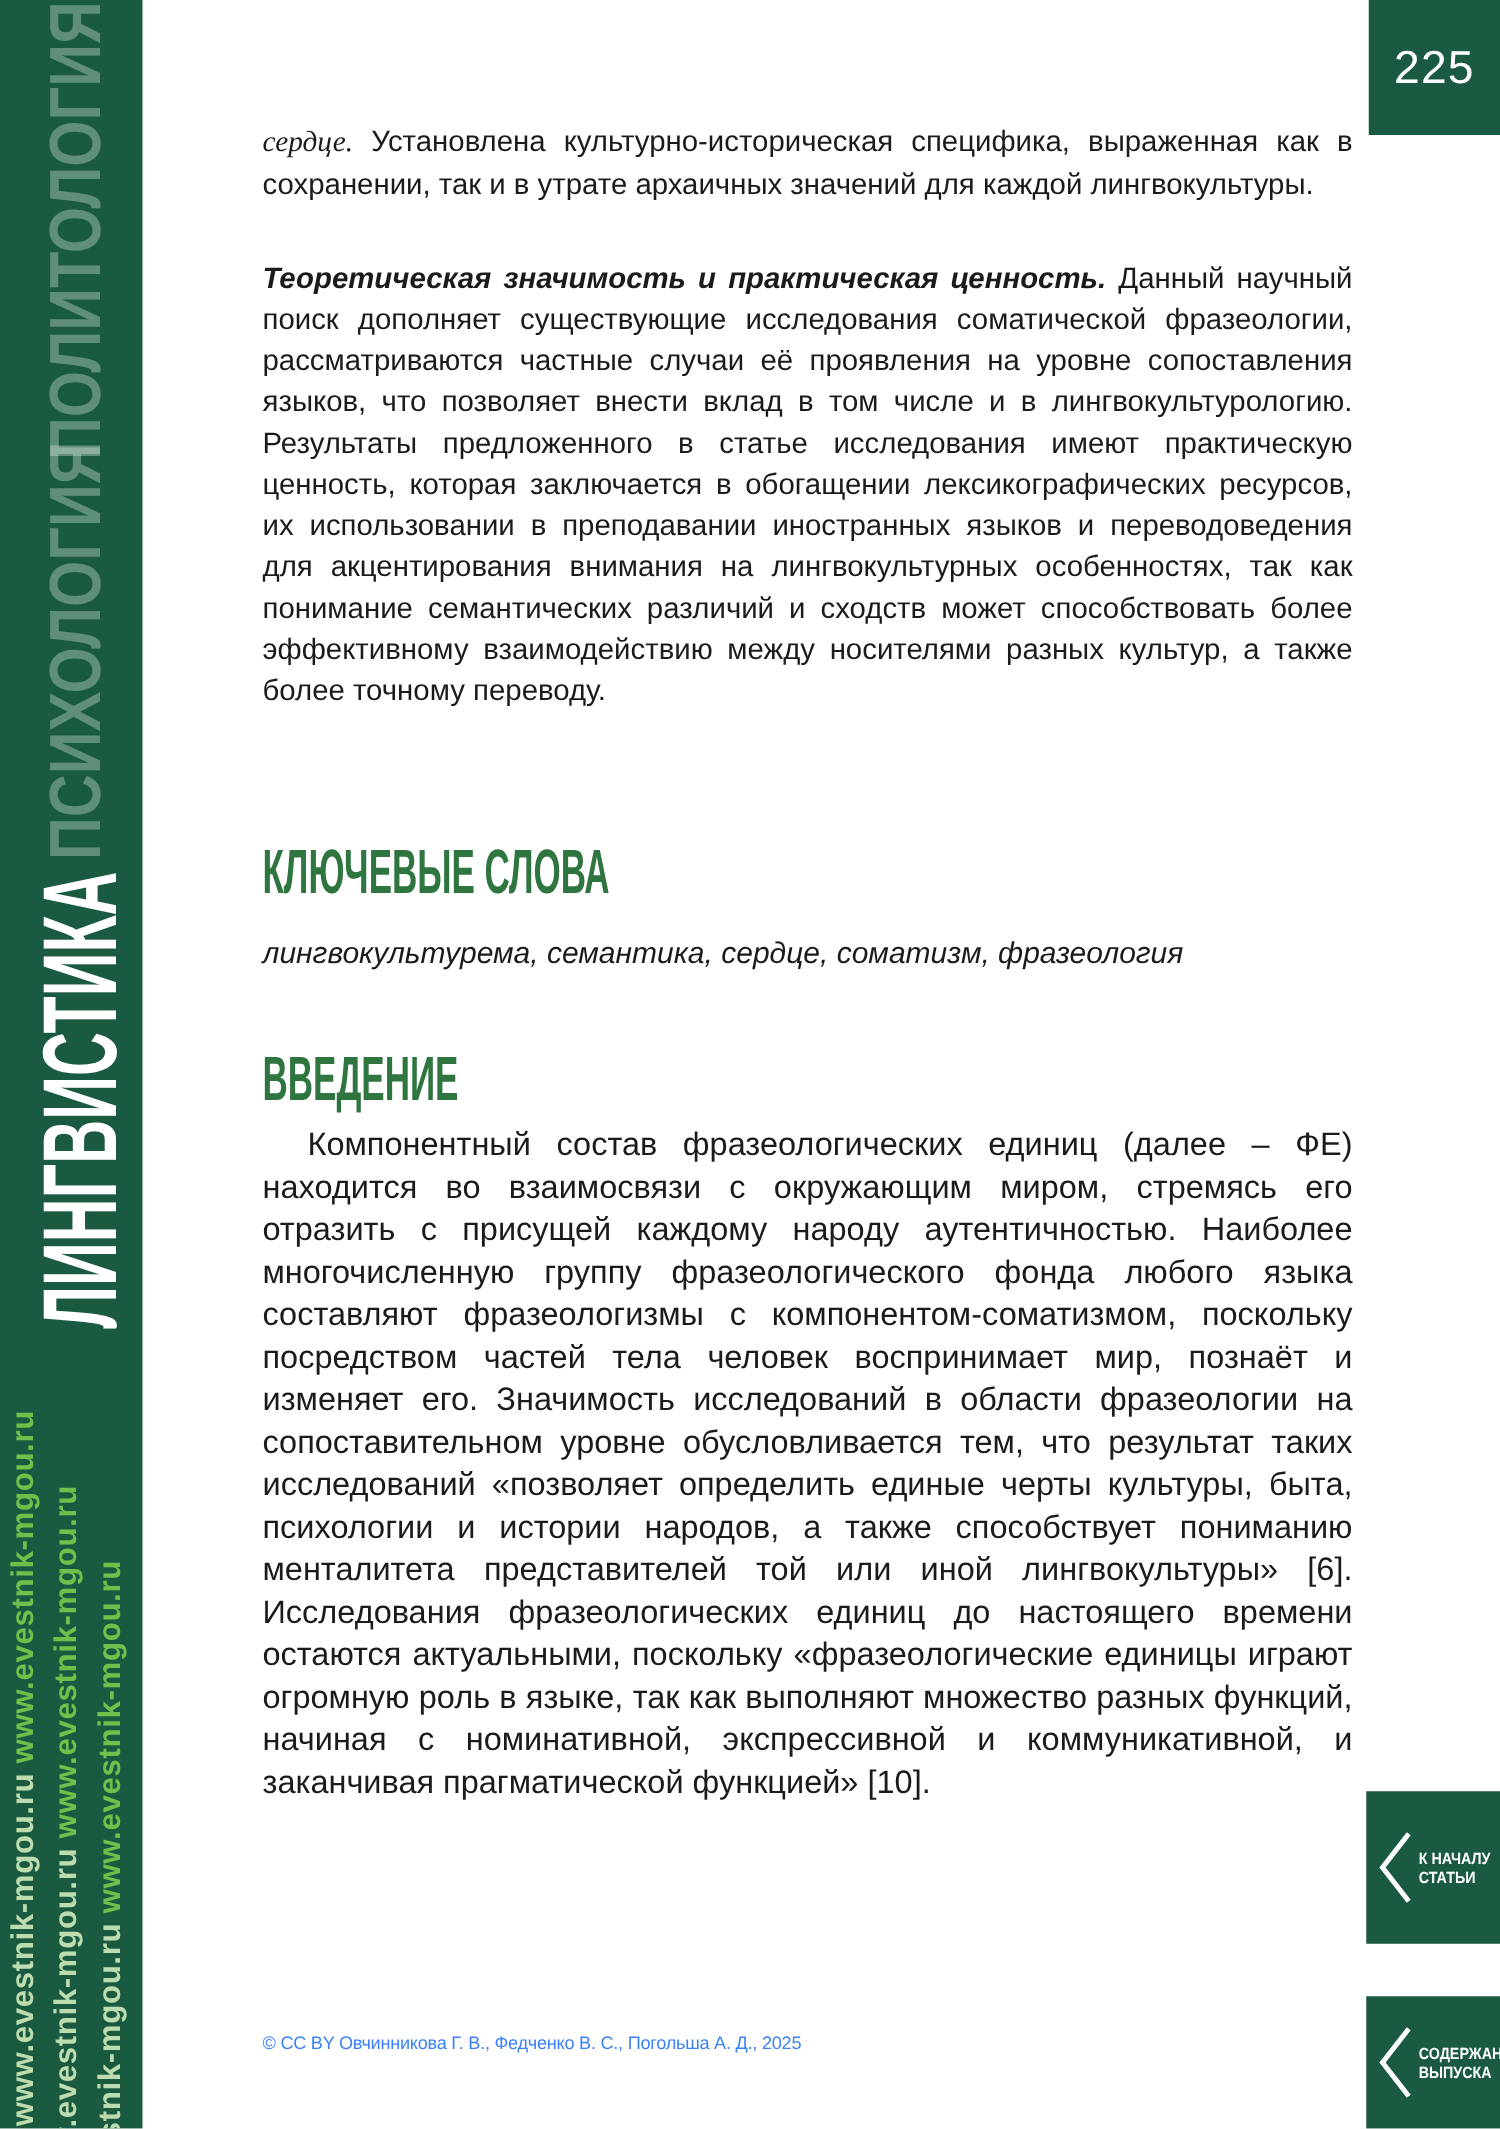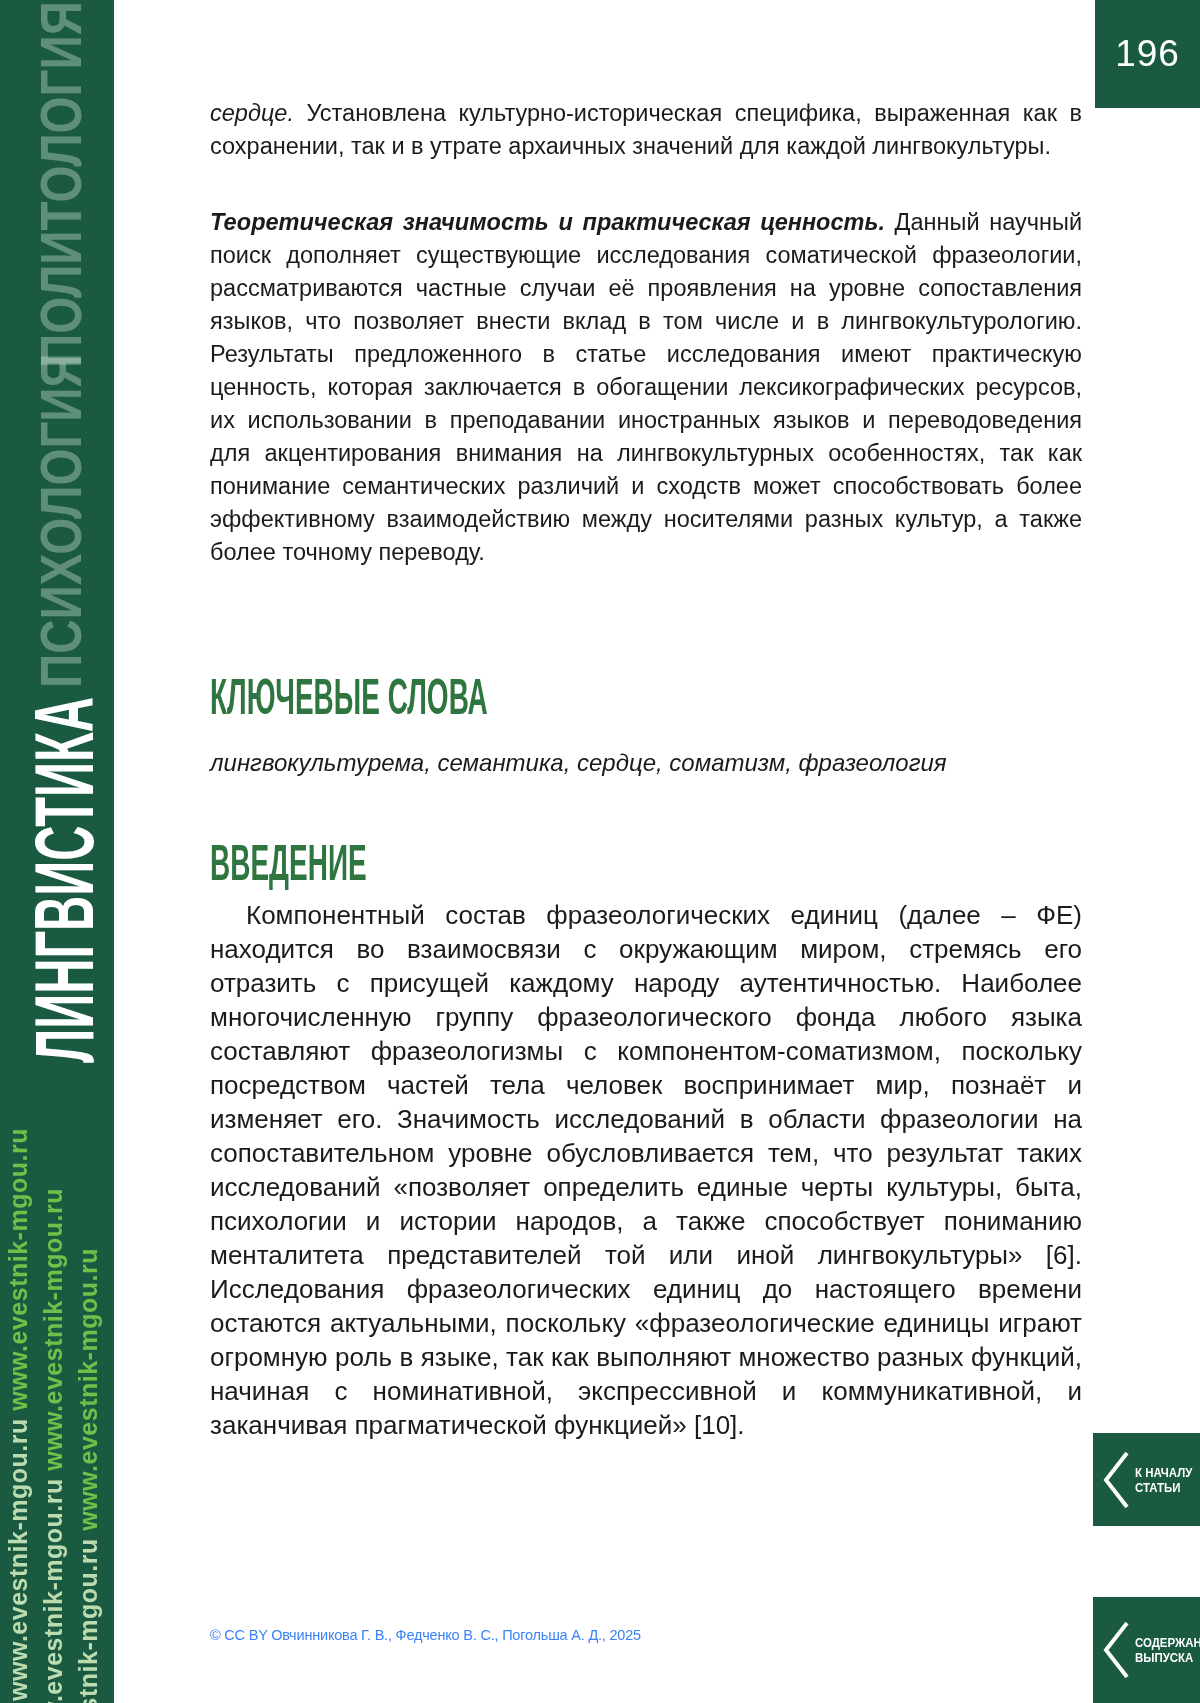--- a/index.html
+++ b/index.html
@@ -81,21 +81,21 @@
   }
   .content > * { position: absolute; left: 0; width: 100%; margin: 0; }
 
   .body-p {
     font-size: 23.5px;
     line-height: 33px;
     text-align: justify;
   }
   .p-abstract-1 { top: 97px; }
   .p-abstract-2 { top: 206px; }
-  .lead-i  { font-style: italic; }
+  .lead-i  { font-style: italic; font-family: Liberation Serif, serif; }
   .lead-bi { font-style: italic; font-weight: 700; margin-top: 12px; }
 
   .green-heading {
     color: #2e7540;
     font-size: 50px;
     font-weight: 700;
     line-height: 1;
     white-space: nowrap;
     transform: scaleX(0.56);
     transform-origin: 0 50%;
@@ -137,21 +137,21 @@
     background: #1a5a41;
     color: #ffffff;
     display: flex;
     align-items: center;
     gap: 5px;
     padding-left: 9px;
     box-sizing: border-box;
     text-decoration: none;
     cursor: pointer;
   }
-  .badge-top    { top: 1433px; height: 93px; }
+  .badge-top    { top: 1433px; height: 122px; }
   .badge-bottom { top: 1597px; height: 106px; }
   .chevron { flex: 0 0 auto; }
   .badge-label {
     font-size: 13px;
     font-weight: 700;
     line-height: 15px;
     transform: scaleX(0.88);
     transform-origin: 0 50%;
     white-space: nowrap;
   }
@@ -174,21 +174,21 @@
       <span class="pale">www.evestnik-mgou.ru</span>
       <span class="bright">www.evestnik-mgou.ru</span>
     </div>
     <div class="vurl url-col-3">
       <span class="pale">www.evestnik-mgou.ru</span>
       <span class="bright">www.evestnik-mgou.ru</span>
     </div>
   </aside>
 
   <div class="page-num">
-    <span>196</span>
+    <span>225</span>
   </div>
 
   <main class="content">
 
     <p class="body-p p-abstract-1">
       <em class="lead-i">сердце.</em>
       <span>Установлена культурно-историческая специфика, выраженная как в сохранении, так и в утрате архаичных значений для каждой лингвокультуры.</span>
     </p>
 
     <p class="body-p p-abstract-2">

